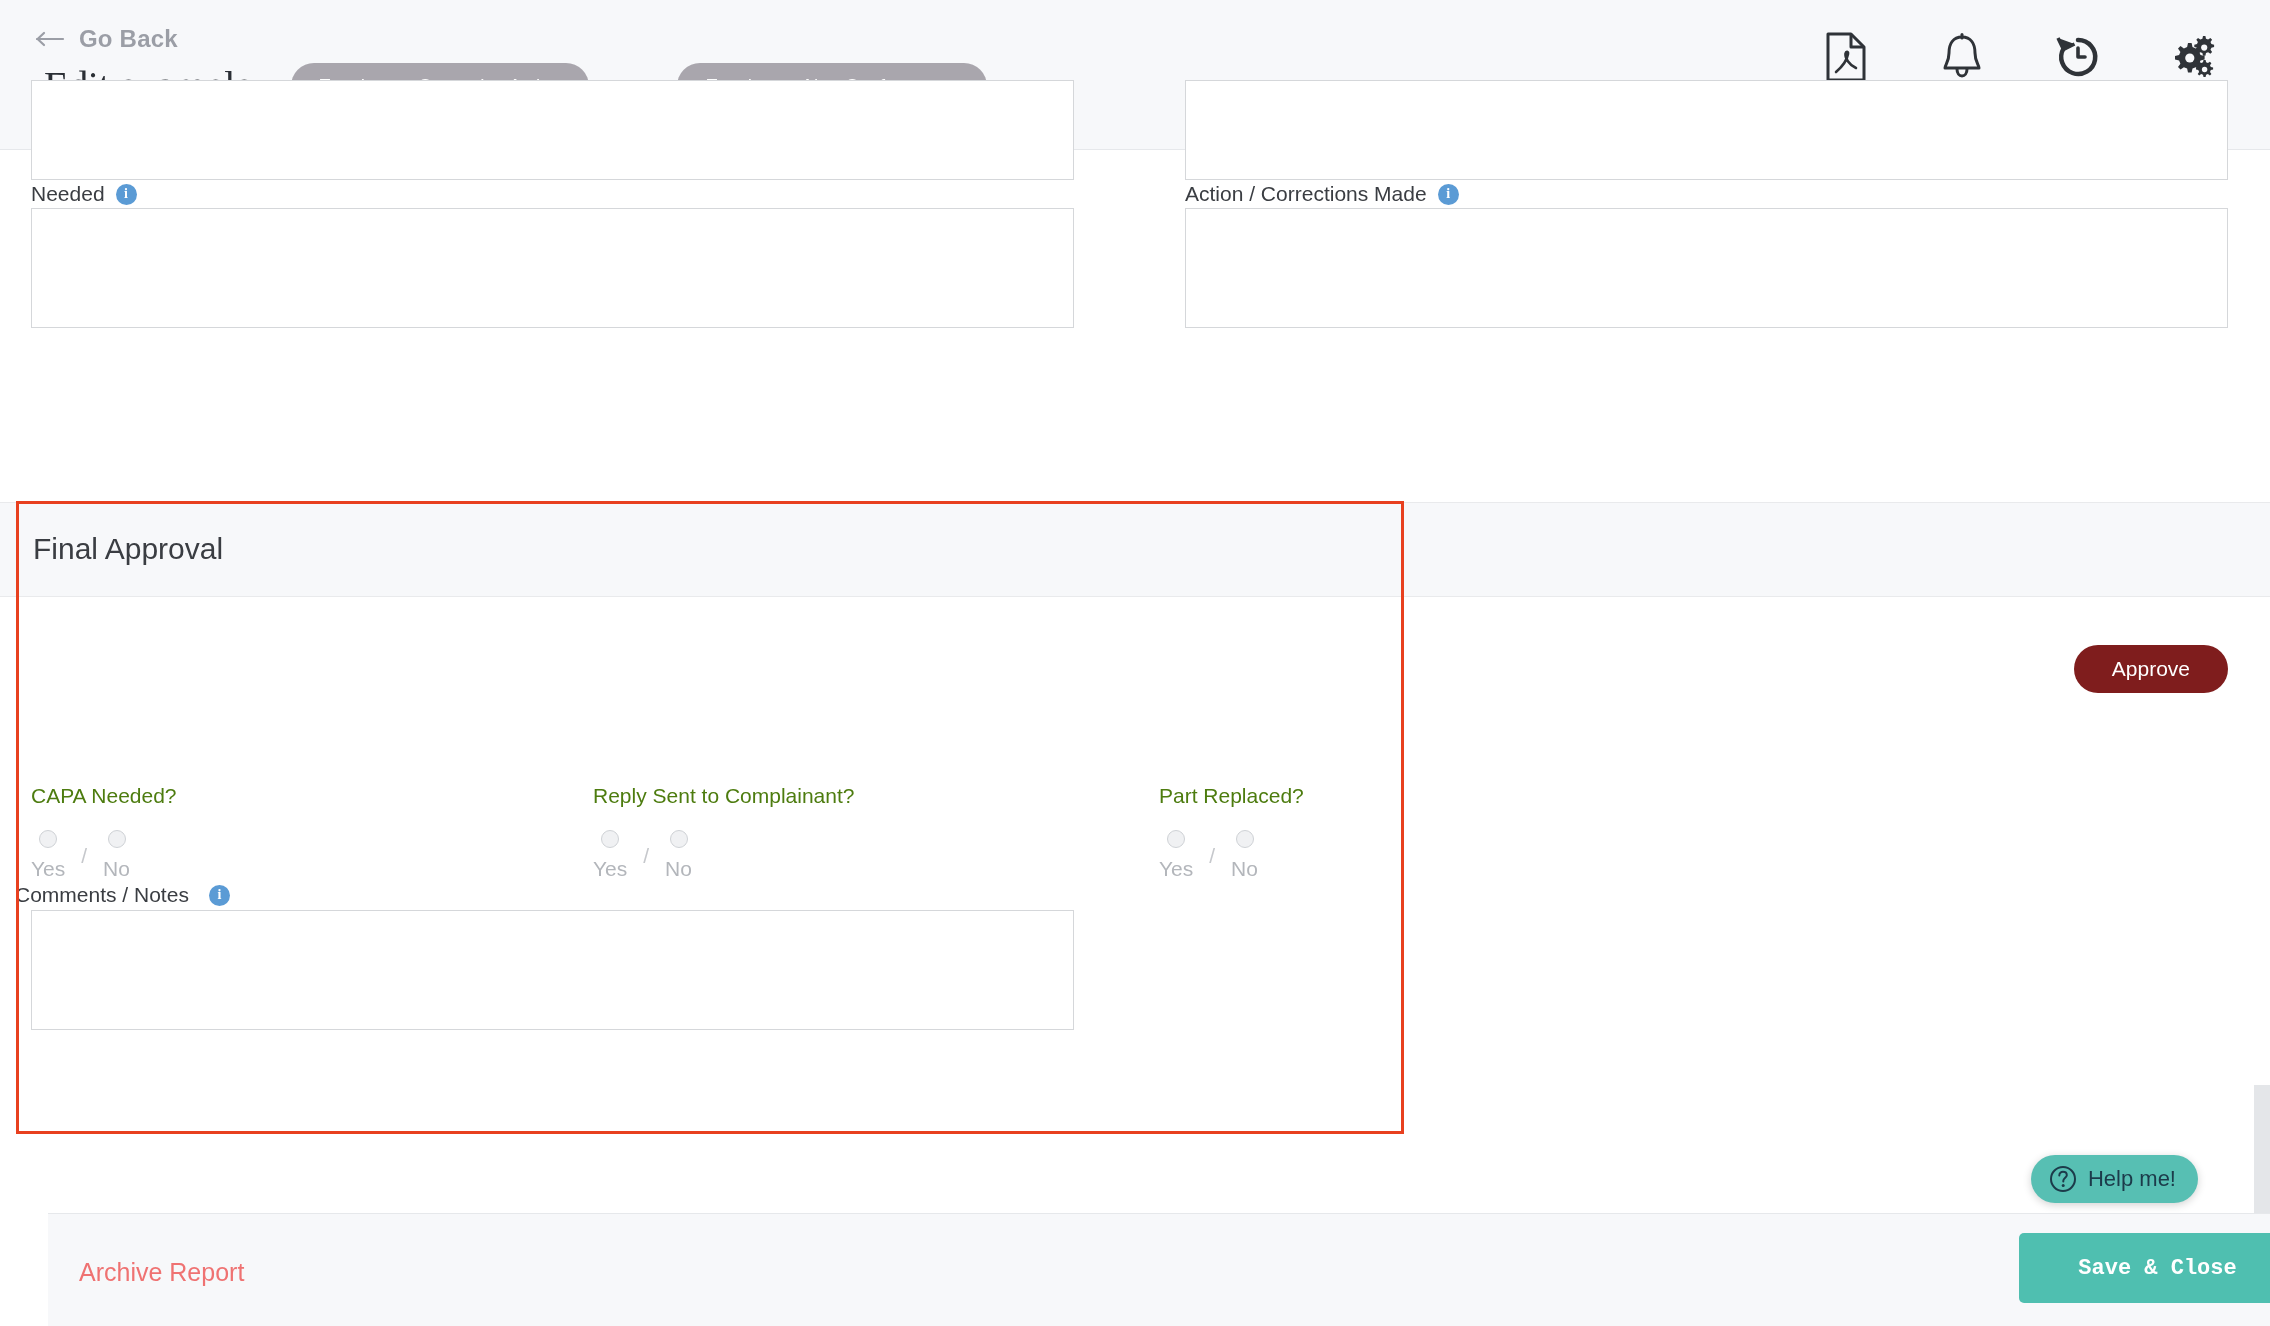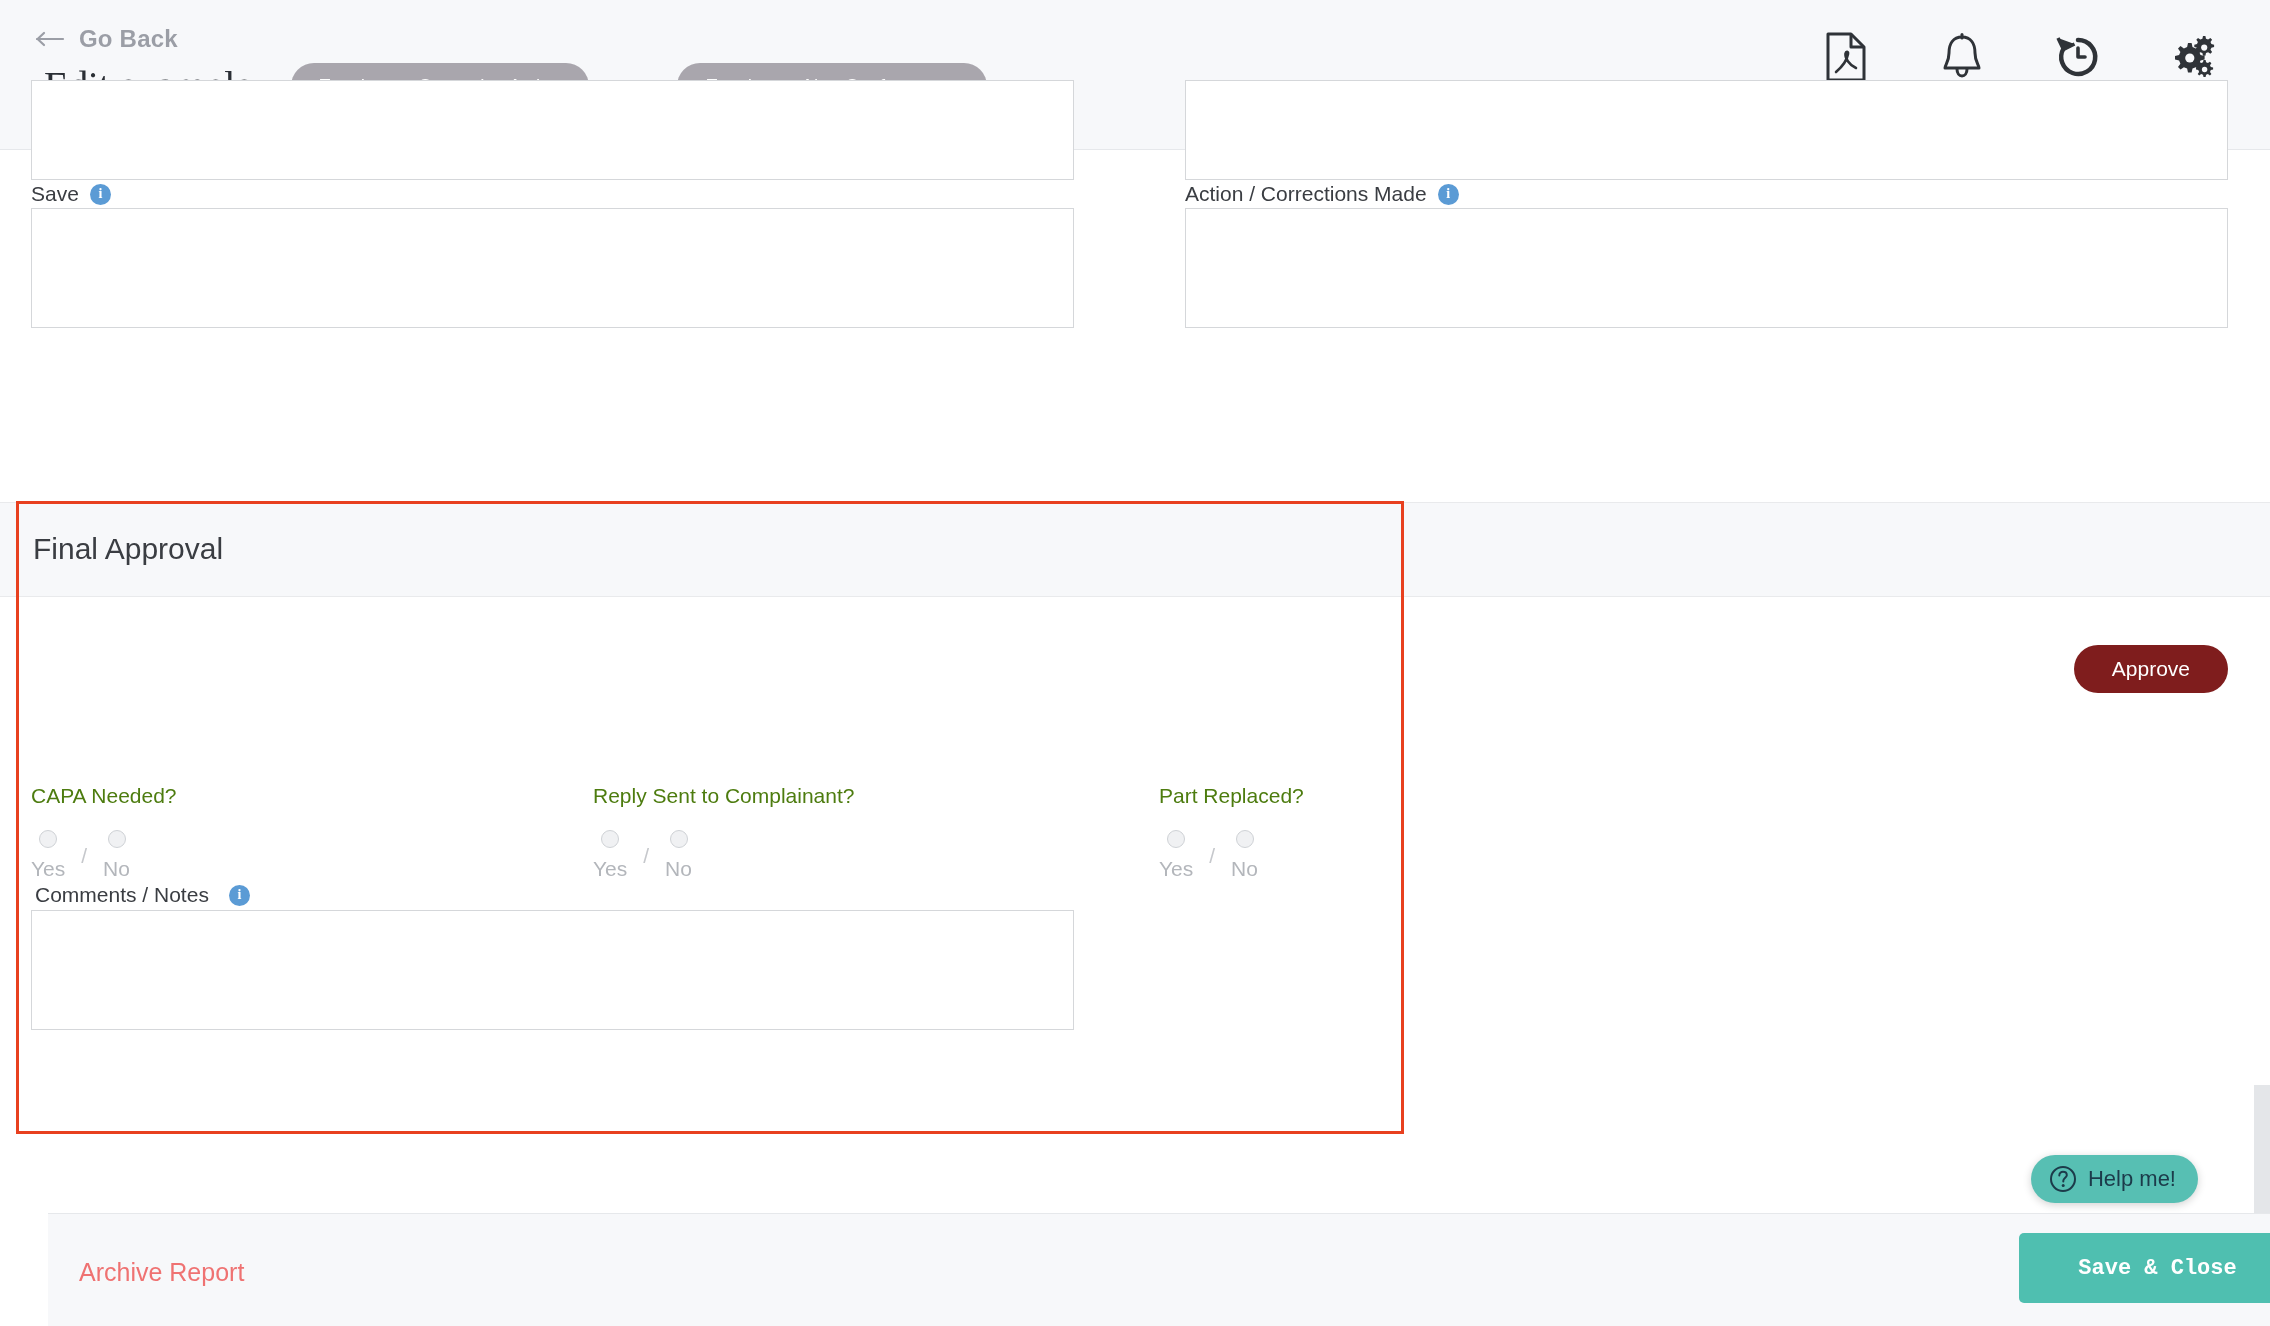--- a/index.html
+++ b/index.html
@@ -256,21 +256,21 @@
     margin: 0;
     cursor: pointer;
     display: inline-block;
   }
   .slash { margin: 0 16px; color: #c6c8cc; }
 
   .q1 { left: 31px; top: 634px; }
   .q2 { left: 593px; top: 634px; }
   .q3 { left: 1159px; top: 634px; }
 
-  .lbl-comments { position: absolute; left: 35px; top: 733px; gap: 20px; }
+  .lbl-comments { position: absolute; left: 15px; top: 733px; gap: 20px; }
   .ta-comments {
     position: absolute;
     left: 31px; top: 760px;
     width: 1043px; height: 120px;
     border: 1px solid #d5d7da;
     background: #fff;
     resize: none;
     outline: none;
     font-family: "Liberation Sans", sans-serif;
     font-size: 19px;
@@ -420,21 +420,21 @@
 
     </div>
   </div>
 
   <div class="body">
 
     <textarea class="ta-top-left" style=""></textarea>
     <textarea class="ta-top-right" style=""></textarea>
 
     <div class="field-label lbl-trend">
-      <span>Save</span>
+      <span>Needed</span>
       <span class="info-icon">i</span>
     </div>
     <textarea class="ta-trend" style=""></textarea>
 
     <div class="field-label lbl-action">
       <span>Action / Corrections Made</span>
       <span class="info-icon">i</span>
     </div>
     <textarea class="ta-action" style=""></textarea>
 

